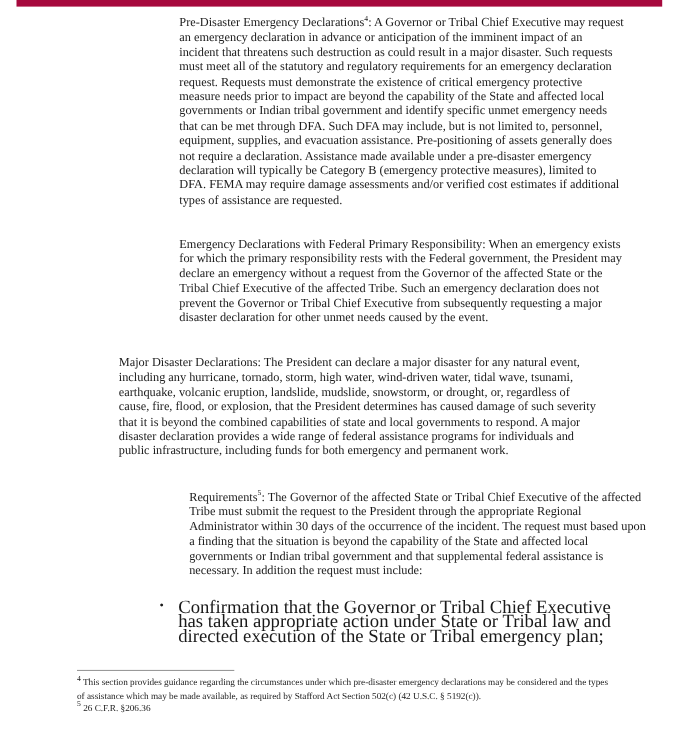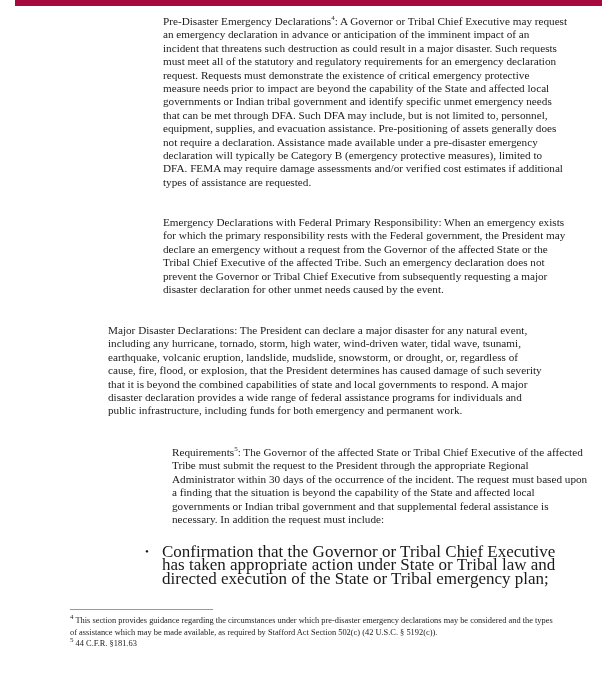--- a/index.html
+++ b/index.html
@@ -36,14 +36,14 @@
 <div class="block" style="left:126px; top:446px; width:420px;margin-left:46px;">
   <p><span class="b">Requirements</span><sup>5</sup><span>:  The Governor of the affected State or Tribal Chief Executive of the affected Tribe must submit the request to the President through the appropriate Regional Administrator within 30 days of the occurrence of the incident.  The request must based upon a finding that the situation is beyond the capability of the State and affected local governments or Indian tribal government and that supplemental federal assistance is necessary.  In addition the request must include:</span></p>
 </div>
 
 <span class="bullet">•</span>
 <div class="bullet-text">Confirmation that the Governor or Tribal Chief Executive has taken appropriate action under State or Tribal law and directed execution of the State or Tribal emergency plan;</div>
 
 <div class="fn-rule"></div>
 <div class="footnotes">
   <p><sup>4</sup><span> This section provides guidance regarding the circumstances under which pre-disaster emergency declarations may be considered and the types of assistance which may be made available, as required by Stafford Act Section 502(c) (42 U.S.C. § 5192(c)).</span></p>
-  <p><sup>5</sup><span> 44 C.F.R. §181.63</span></p>
+  <p><sup>5</sup><span> 26 C.F.R. §206.36</span></p>
 </div>
 
 </body></html>

